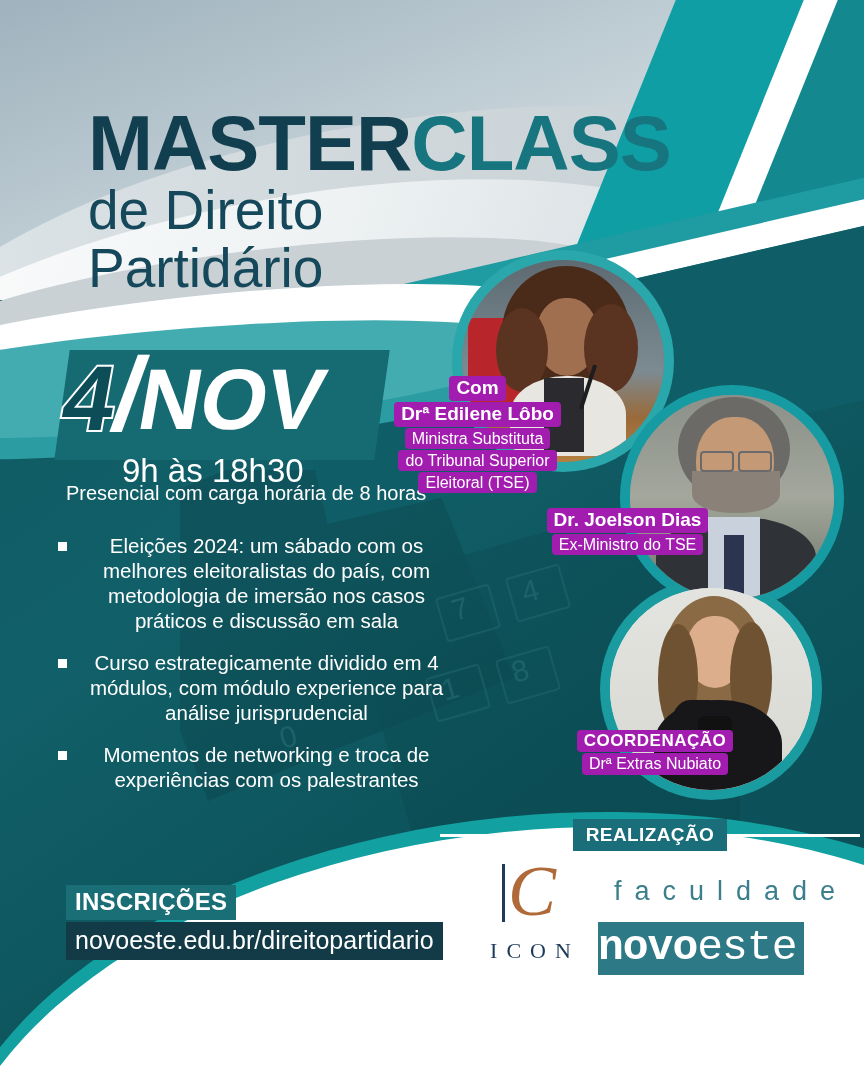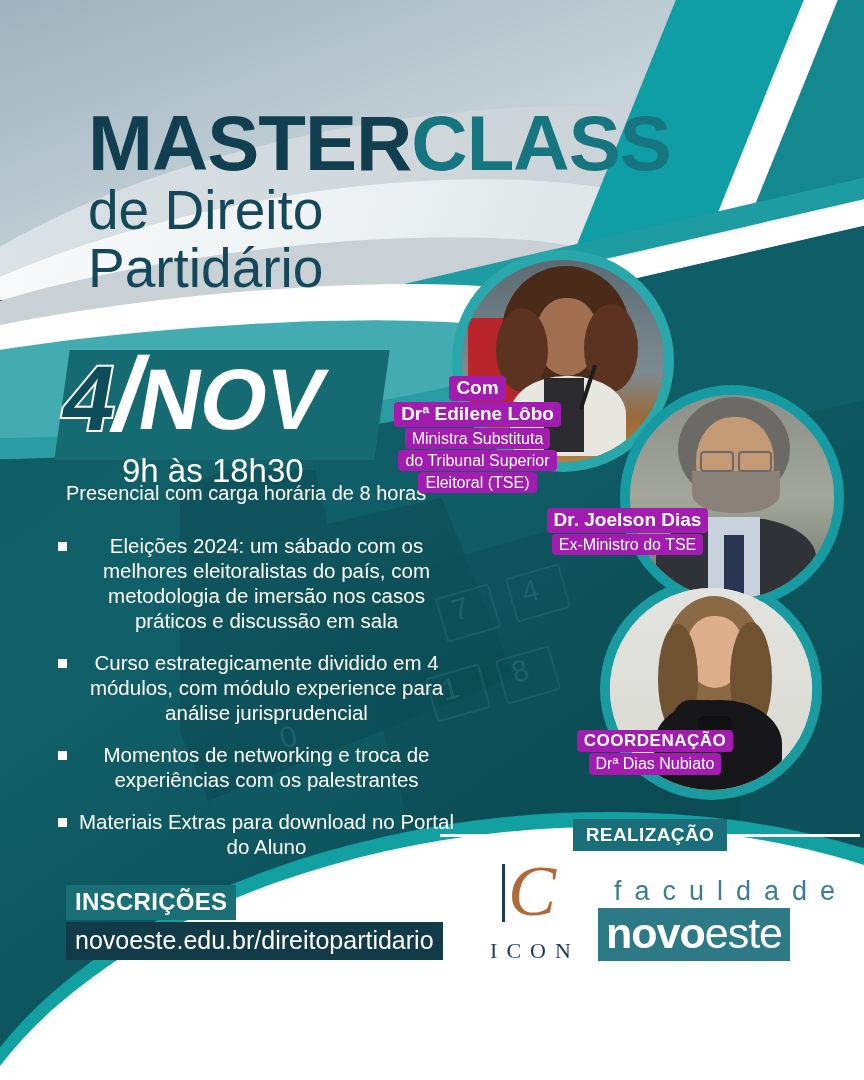--- a/index.html
+++ b/index.html
@@ -211,21 +211,21 @@
     font-size:22px;color:#1d3a5c;letter-spacing:9px;margin-top:8px;
     font-family:"Liberation Serif",serif;
   }
 
   .logo-nov{position:absolute;left:598px;top:878px;z-index:22;}
   .nov-fac{
     font-size:27px;color:#3b7f8c;letter-spacing:13px;line-height:1;
     margin-left:16px;font-weight:300;
   }
   .nov-box{
-    background:#2d7a86;padding:1px 8px 3px 8px;margin-top:3px;display:inline-block;
+    background:#2d7a86;padding:1px 8px 3px 0;margin-top:17px;display:inline-block;font-family:Liberation Mono, monospace;
   }
   .nov-box .n1{font-size:43px;font-weight:bold;color:#ffffff;letter-spacing:-1px;}
   .nov-box .n2{font-size:43px;font-weight:normal;color:#ffffff;letter-spacing:-1px;}
 </style>
 </head>
 <body>
 
 <div class="poster">
 
   <div class="bg-top"></div>
@@ -279,24 +279,20 @@
       <div class="bullet-text">Eleições 2024: um sábado com os melhores eleitoralistas do país, com metodologia de imersão nos casos práticos e discussão em sala</div>
     </div>
     <div class="bullet">
       <div class="bullet-mark"></div>
       <div class="bullet-text">Curso estrategicamente dividido em 4 módulos, com módulo experience para análise jurisprudencial</div>
     </div>
     <div class="bullet">
       <div class="bullet-mark"></div>
       <div class="bullet-text">Momentos de networking e troca de experiências com os palestrantes</div>
     </div>
-    <div class="bullet">
-      <div class="bullet-mark"></div>
-      <div class="bullet-text">Materiais Extras para download no Portal do Aluno</div>
-    </div>
   </div>
 
   <div class="circ-ring c1-ring"></div>
   <div class="circ c1">
     <div class="p-bg" style="background:linear-gradient(180deg,#5d6a72 0%,#7c8b92 55%,#9a6a3a 78%,#b5813f 100%);"></div>
     <div style="position:absolute;left:6px;top:58px;width:78px;height:92px;background:#b8262c;border-radius:6px;"></div>
     <div class="p-hair" style="left:40px;top:6px;width:128px;height:132px;background:#4a2a18;"></div>
     <div class="p-face" style="left:74px;top:38px;width:62px;height:78px;background:#9f6f4f;"></div>
     <div class="p-hair" style="left:34px;top:48px;width:52px;height:84px;background:#5a3420;"></div>
     <div class="p-hair" style="left:122px;top:44px;width:54px;height:88px;background:#5a3420;"></div>
@@ -338,21 +334,21 @@
     <div><span>Eleitoral (TSE)</span></div>
   </div>
 
   <div class="lbl lbl2">
     <div><span class="b top">Dr. Joelson Dias</span></div>
     <div><span>Ex-Ministro do TSE</span></div>
   </div>
 
   <div class="lbl lbl3">
     <div><span class="b top">COORDENAÇÃO</span></div>
-    <div><span>Drª Dias Nubiato</span></div>
+    <div><span>Drª Extras Nubiato</span></div>
   </div>
 
   <div class="bg-bottom-teal-edge"></div>
   <div class="bg-bottom-white-cover"></div>
 
   <div class="insc">
     <div class="insc-title">INSCRIÇÕES</div><br>
     <a class="insc-url" href="#" style="text-decoration:none">novoeste.edu.br/direitopartidario</a>
   </div>
 

